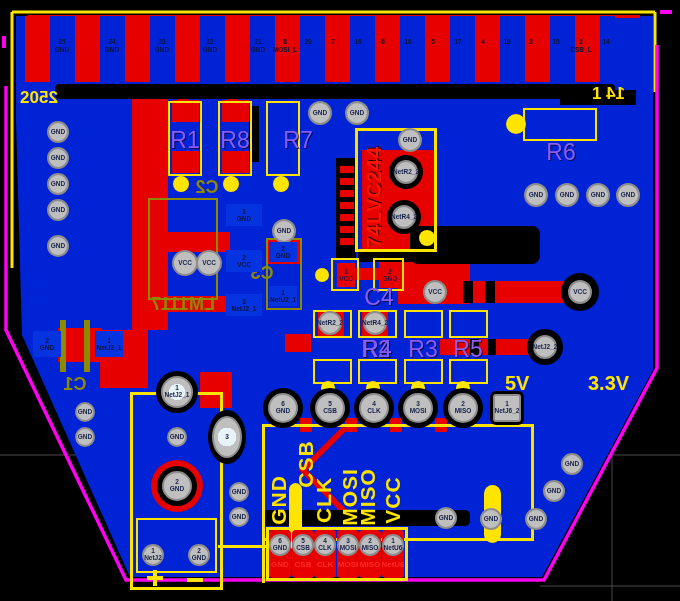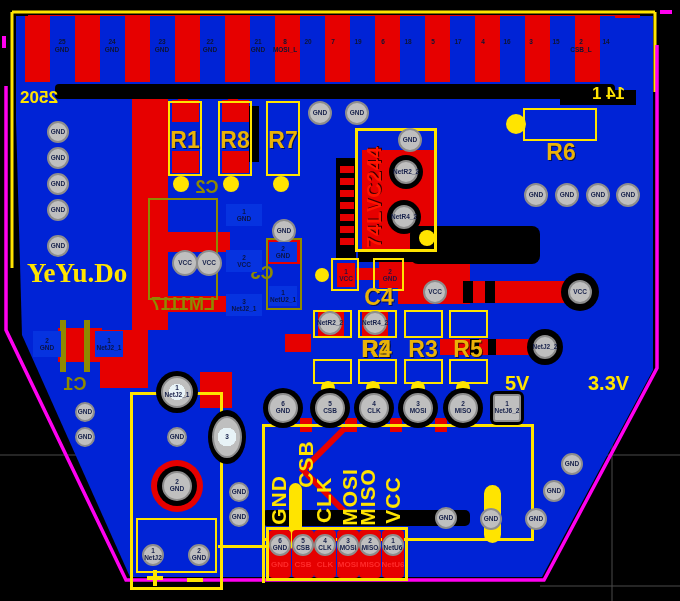--- a/index.html
+++ b/index.html
@@ -8,21 +8,21 @@
   #base{position:absolute;left:0;top:0;}
   #overlay{position:absolute;left:0;top:0;width:680px;height:601px;}
   .bars{position:absolute;left:25px;top:16px;width:590px;height:66px;
         background:repeating-linear-gradient(90deg,#e60000 0 25px,#0023d6 25px 50px);}
   .pinlabel{position:absolute;top:38px;transform:translateX(-50%);color:#0d1535;
         font-size:6.5px;font-weight:bold;text-align:center;line-height:7.5px;white-space:pre;}
   .outline{position:absolute;border:3px solid #ffe400;box-sizing:border-box;background:transparent;}
   .outline.thin{border-width:2px;}
   .olive{position:absolute;border:2px solid #8e8a00;box-sizing:border-box;}
   .yline{position:absolute;background:#ffe400;}
-  .ref{position:absolute;transform:translate(-50%,-50%);color:#eab308;font-weight:bold;
+  .ref{position:absolute;transform:translate(-50%,-50%);color:#8b5cf6;font-weight:normal;
        font-size:23px;white-space:nowrap;text-shadow:1px 1px 0 rgba(0,0,0,.6);}
   .mirr{position:absolute;transform:translate(-50%,-50%) scaleX(-1);color:#8e8a00;
        font-weight:bold;font-size:18px;white-space:nowrap;}
   .pad{position:absolute;border-radius:50%;background:#bfbfbf;border:2px solid #8d8d8d;
        box-sizing:border-box;display:flex;flex-direction:column;align-items:center;
        justify-content:center;color:#16204a;font-weight:bold;text-align:center;
        line-height:1.05;overflow:visible;white-space:nowrap;font-size:6.5px;}
   .pad.light{background:radial-gradient(circle,#e8f3f7 0 40%,#bfbfbf 41%);}
   .pad.square{border-radius:3px;}
   .blob{position:absolute;background:#000;border-radius:50%;}
@@ -155,21 +155,20 @@
     <div class="yline" style="left:218px;top:545px;width:48px;height:3px"></div>
     <div class="yline" style="left:262px;top:541px;width:3px;height:42px"></div>
     <div class="yline" style="left:147px;top:576px;width:16px;height:4px"></div>
     <div class="yline" style="left:153px;top:570px;width:4px;height:16px"></div>
     <div class="yline" style="left:187px;top:578px;width:16px;height:4px"></div>
     <div class="via" style="left:289px;top:483px;width:13px;height:67px;border-radius:7px"></div>
     <div class="via" style="left:484px;top:485px;width:17px;height:58px;border-radius:9px"></div>
 
     <div class="bigtxt" style="left:20px;top:88px;font-size:17px"><span>20</span><span class="flip">25</span></div>
     <div class="bigtxt" style="left:592px;top:84px;font-size:17px"><span>1</span> <span class="flip">14</span></div>
-    <div class="bigtxt serif" style="left:27px;top:258px;font-size:27px">YeYu.Do</div>
     <div class="bigtxt" style="left:505px;top:372px;font-size:20px">5V</div>
     <div class="bigtxt" style="left:588px;top:372px;font-size:20px">3.3V</div>
     <div class="rot" style="left:374px;top:197px">74LVC244</div>
   <div class="pinlabel" style="left: 62px;">25
 GND</div>
       <div class="pinlabel" style="left: 112px;">24
 GND</div>
       <div class="pinlabel" style="left: 162px;">23
 GND</div>
       <div class="pinlabel" style="left: 210px;">22
@@ -187,21 +186,21 @@
       <div class="pinlabel" style="left: 458px;">17</div>
       <div class="pinlabel" style="left: 483px;">4</div>
       <div class="pinlabel" style="left: 507px;">16</div>
       <div class="pinlabel" style="left: 531px;">3</div>
       <div class="pinlabel" style="left: 556px;">15</div>
       <div class="pinlabel" style="left: 581px;">2
 CSB_L</div>
       <div class="pinlabel" style="left: 606px;">14</div>
       <div class="ref" style="left: 185px; top: 140px;">R1</div>
       <div class="ref" style="left: 235px; top: 140px;">R8</div>
-      <div class="ref" style="left: 283px; top: 140px;">R7</div>
+      <div class="ref" style="left: 283px; top: 140px; padding-left: 30px;">R7</div>
       <div class="ref" style="left: 561px; top: 152px;">R6</div>
       <div class="ref" style="left: 332px; top: 349px; margin-left: 44px;">R2</div>
       <div class="ref" style="left: 377px; top: 349px;">R4</div>
       <div class="ref" style="left: 423px; top: 349px;">R3</div>
       <div class="ref" style="left: 468px; top: 349px;">R5</div>
       <div class="ref" style="left: 379px; top: 297px;">C4</div>
       <div class="mirr" style="left: 207px; top: 187px;">C2</div>
       <div class="mirr" style="left: 262px; top: 273px;">C3</div>
       <div class="mirr" style="left: 75px; top: 384px;">C1</div>
       <div class="mirr" style="left: 183px; top: 304px;">LM1117</div>

